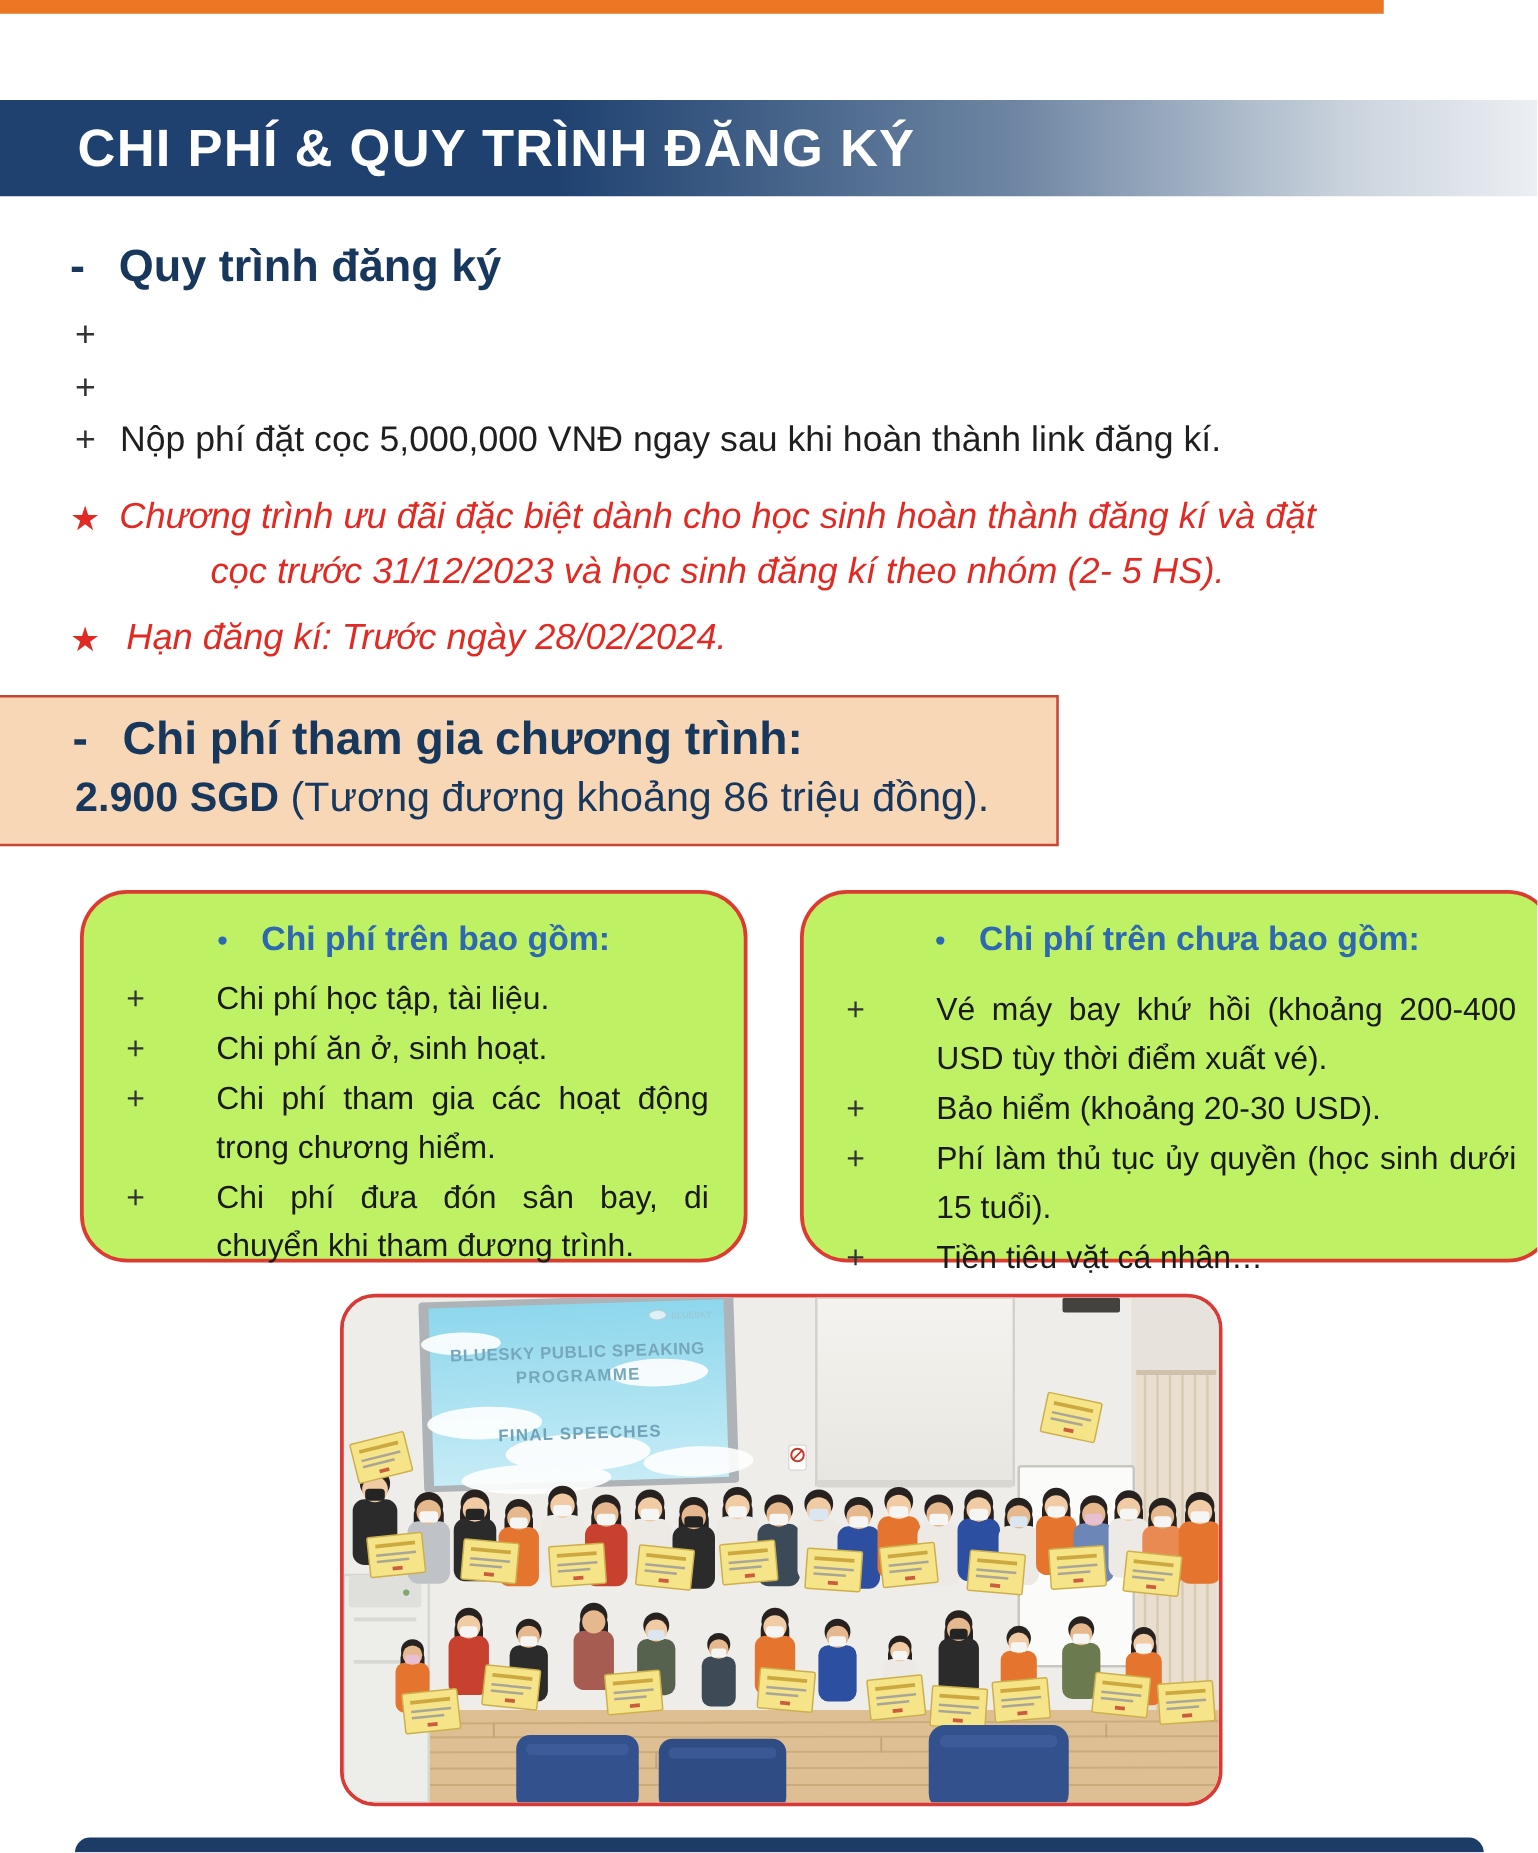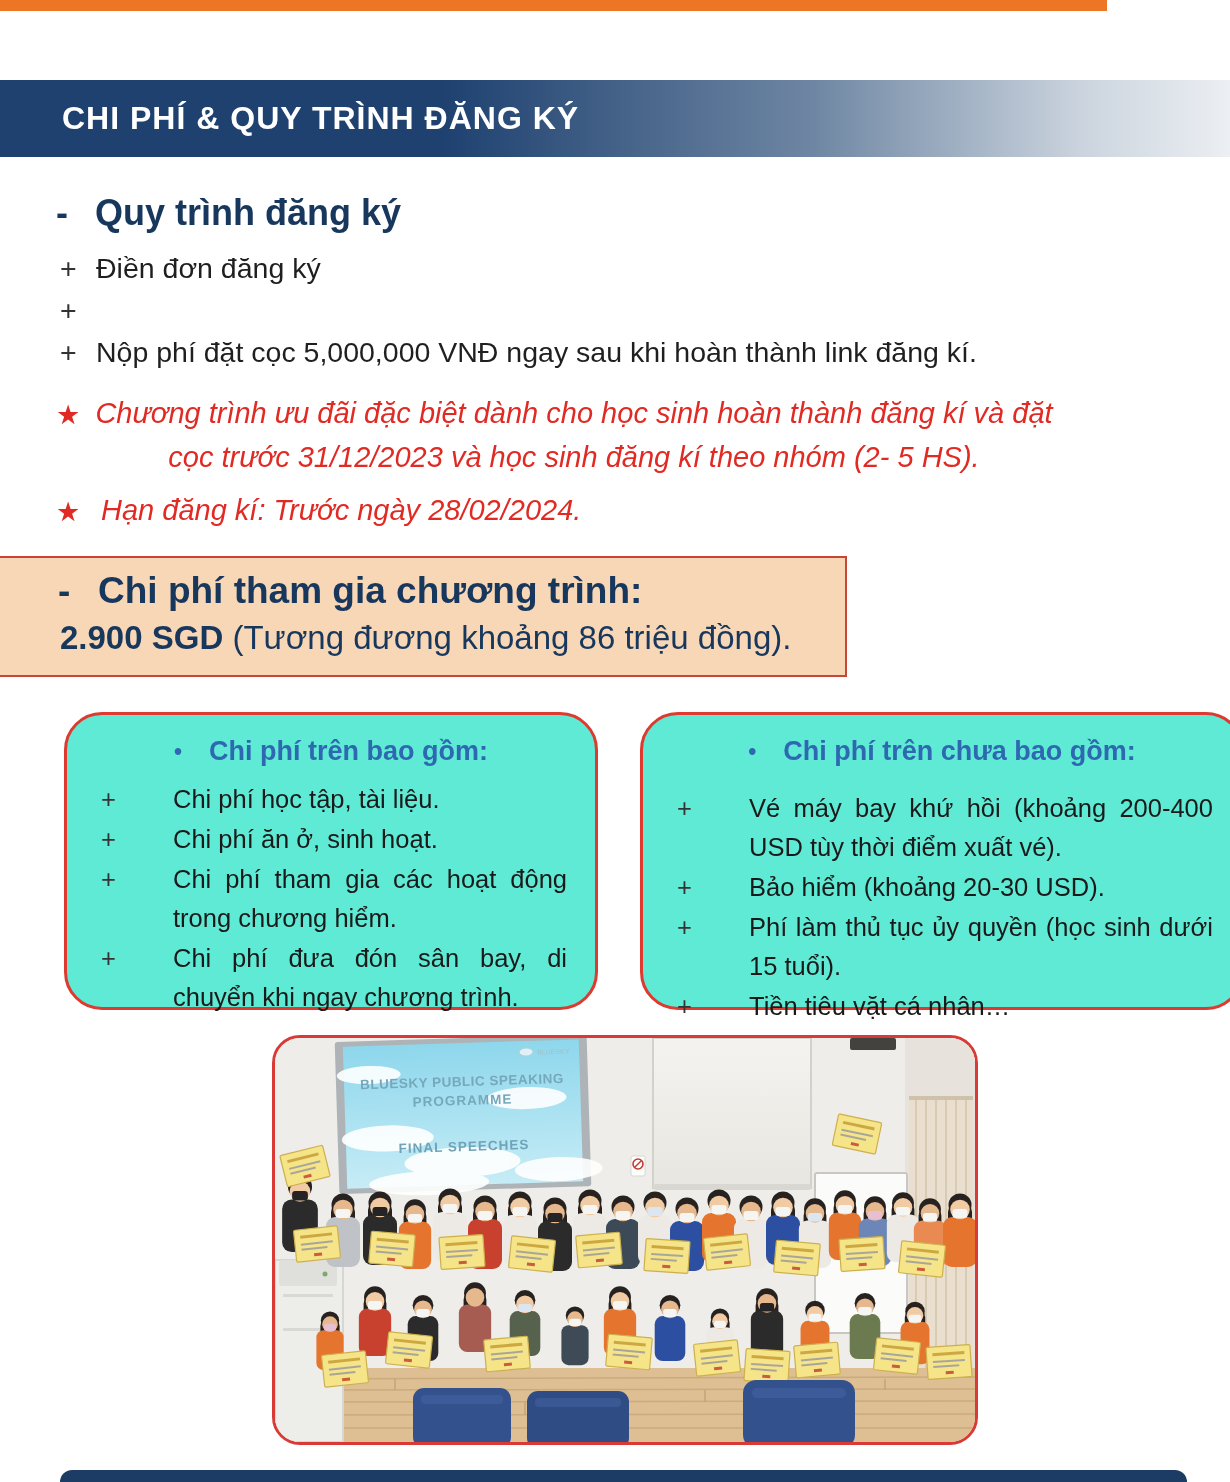--- a/index.html
+++ b/index.html
@@ -1,41 +1,41 @@
 <!DOCTYPE html>
 <html style="--top_bar_orange: #EC7623; --header_navy: #1E4170; --accent_navy: #17375D; --red_text: #E02A23; --price_box_bg: #F8D7B7; --price_box_border: #C84638; --box_border_red: #DD3A30; --title_blue: #2E68B1; --bottom_bar_navy: #1C3C66; --certificate_yellow: #F6E488;"><head>
 <meta charset="utf-8">
 <style>
   html,body{margin:0;padding:0;background:#fff;}
   .page{position:relative;width:1230px;height:1482px;background:#fff;overflow:hidden;
         font-family:"Liberation Sans",sans-serif;}
   .top-bar{position:absolute;left:0;top:0;width:1107px;height:11px;background:var(--top_bar_orange,#EC7623);}
   .header-bar{position:absolute;left:0;top:80px;width:1230px;height:77px;box-sizing:border-box;
       background:linear-gradient(to right,#1E4170 0%,#1E4170 36%,#6E86A3 66%,#CBD4DE 88%,#ECEFF3 100%);
-      color:#fff;font-size:32px;font-weight:bold;line-height:77px;padding-left:62px;letter-spacing:1px;white-space:nowrap;}
+      color:#fff;font-size:42px;font-weight:bold;line-height:77px;padding-left:62px;letter-spacing:1px;white-space:nowrap;}
   .proc-heading{position:absolute;left:56px;top:192px;display:flex;align-items:baseline;
       color:var(--accent_navy,#17375D);font-weight:bold;font-size:36px;}
   .proc-heading .dash{width:39px;}
   .plist{position:absolute;left:60px;top:247px;width:1140px;}
   .prow{display:flex;font-size:28.5px;line-height:42px;color:#1f1f1f;}
   .prow .plus{width:36px;flex:none;color:#333;}
   .note{position:absolute;display:flex;color:var(--red_text,#E02A23);font-style:italic;font-size:29px;line-height:44px;}
   .note .star{width:39px;flex:none;font-style:normal;font-size:27px;padding-top:2px;}
   .note.n1{left:56px;top:391px;width:1010px;}
   .note.n1 .ntext{width:958px;text-align:center;}
   .note.n2{left:56px;top:488px;}
   .note.n2 .ntext{margin-left:6px;}
   .price-box{position:absolute;left:-2px;top:556px;width:849px;height:121px;box-sizing:border-box;
       background:var(--price_box_bg,#F8D7B7);border:2px solid var(--price_box_border,#C84638);}
   .price-heading{position:absolute;left:58px;top:12px;display:flex;align-items:baseline;
       color:var(--accent_navy,#17375D);font-weight:bold;font-size:37px;}
   .price-heading .dash{width:40px;}
   .price-line{position:absolute;left:60px;top:61px;font-size:33px;color:var(--accent_navy,#17375D);}
   .price-line b{font-weight:bold;}
-  .info-box{position:absolute;top:712px;height:298px;box-sizing:border-box;background:#5eead4;
+  .info-box{position:absolute;top:712px;height:298px;box-sizing:border-box;background:#bef264;
       border:3px solid var(--box_border_red,#DD3A30);border-radius:38px;}
   .info-box.left{left:64px;width:534px;}
   .info-box.right{left:640px;width:604px;}
   .box-title{margin-top:21px;text-align:center;font-size:27px;font-weight:bold;color:var(--title_blue,#2E68B1);}
   .box-title .bullet{margin-right:27px;font-size:23px;}
   .items{margin:13px 28px 0 34px;}
   .info-box.right .items{margin-top:22px;}
   .item{display:flex;font-size:25.5px;line-height:39px;color:#1a1a1a;margin-bottom:1px;}
   .item .plus{width:40px;flex:none;color:#333;}
   .item .itext{flex:1;text-align:justify;text-align-last:left;margin-left:32px;}
@@ -57,21 +57,20 @@
   </div>
 
   <div class="proc-heading">
     <span class="dash">-</span>
     <span>Quy trình đăng ký</span>
   </div>
 
   <div class="plist">
     <div class="prow">
       <span class="plus">+</span>
-      <span>Điền đơn đăng ký</span>
     </div>
     <div class="prow">
       <span class="plus">+</span>
     </div>
     <div class="prow">
       <span class="plus">+</span>
       <span>Nộp phí đặt cọc 5,000,000 VNĐ ngay sau khi hoàn thành link đăng kí.</span>
     </div>
   </div>
 
@@ -107,21 +106,21 @@
       <div class="item">
         <span class="plus">+</span>
         <span class="itext">Chi phí ăn ở, sinh hoạt.</span>
       </div>
       <div class="item">
         <span class="plus">+</span>
         <span class="itext">Chi phí tham gia các hoạt động trong chương hiểm.</span>
       </div>
       <div class="item">
         <span class="plus">+</span>
-        <span class="itext">Chi phí đưa đón sân bay, di chuyển khi ngay chương trình.</span>
+        <span class="itext">Chi phí đưa đón sân bay, di chuyển khi tham đương trình.</span>
       </div>
     </div>
   </div>
 
   <div class="info-box right">
     <div class="box-title">
       <span class="bullet">•</span><span>Chi phí trên chưa bao gồm:</span>
     </div>
     <div class="items">
       <div class="item">

